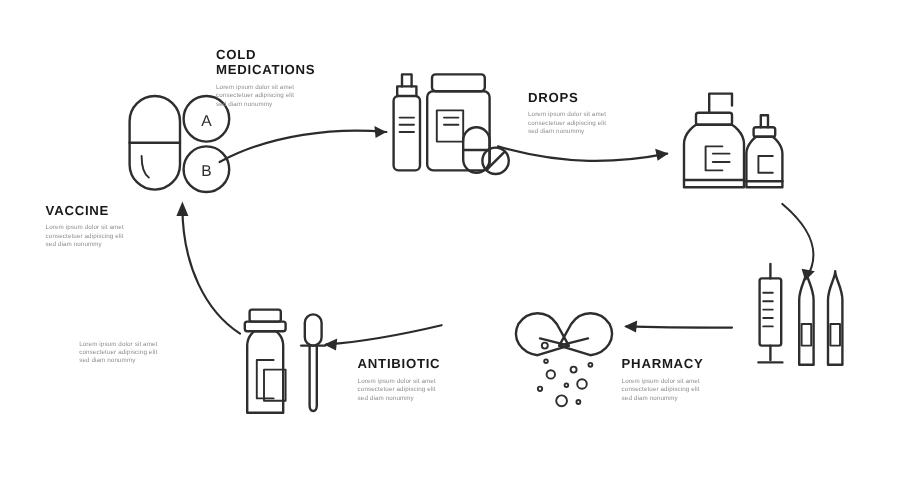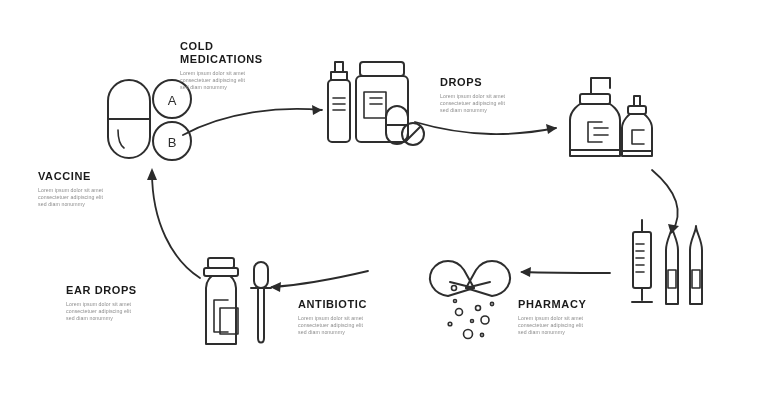--- a/index.html
+++ b/index.html
@@ -257,21 +257,20 @@
       <path class="ln" d="M14,92 L14,36 C14,28 20,24 20,24 L38,24 C38,24 44,28 44,36 L44,92 Z"></path>
 
       <path class="ln-thin" d="M36,48 L22,48 L22,80 L36,80"></path>
       <rect class="ln-thin" x="28" y="56" width="18" height="26"></rect>
 
       <rect class="ln" x="62" y="10" width="14" height="26" rx="7"></rect>
       <line class="ln" x1="59" y1="36" x2="79" y2="36"></line>
       <path class="ln" d="M66,36 L66,86 C66,92 72,92 72,86 L72,36"></path>
     </svg>
     <div class="label-block" style="left:66px; top:284px; width:132px;">
-      <p class="label-title">EAR DROPS</p>
       <p class="label-body">Lorem ipsum dolor sit amet
 consectetuer adipiscing elit
 sed diam nonummy</p>
     </div>
   </div>
 
 
 </div>
 
 </body></html>

